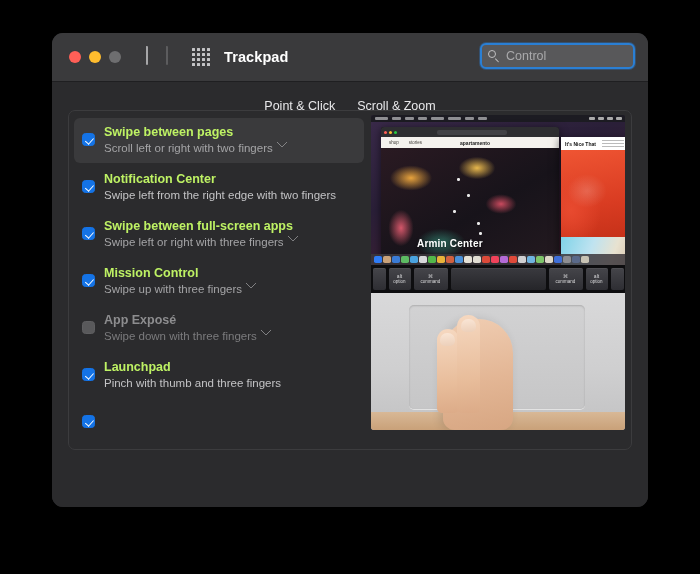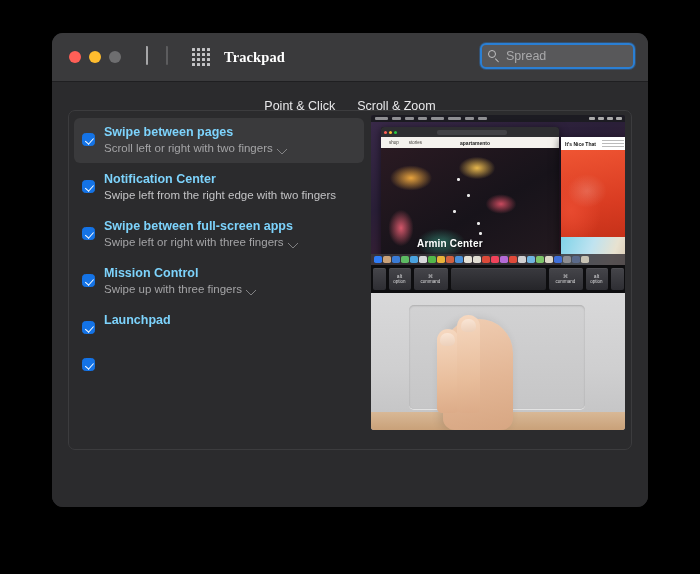--- a/index.html
+++ b/index.html
@@ -84,21 +84,20 @@
     background: #c4c4c6;
     border-radius: 0.5px;
   }
 
   #win-title {
     margin-left: 14px;
     color: #ffffff;
     font-size: 14.5px;
     font-weight: bold;
     letter-spacing: 0.1px;
-    font-family: Liberation Serif, serif;
   }
 
   #search-wrap {
     position: absolute;
     right: 13px;
     top: 10px;
     width: 155px;
     height: 26px;
     background: #58585a;
     border-radius: 6px;
@@ -221,27 +220,27 @@
   }
   .cbox.off {
     background: #59595b;
     border: 1px solid #5f5f61;
   }
 
   .gtexts { display: flex; flex-direction: column; }
   .gtitle {
     font-size: 12.5px;
     font-weight: bold;
-    color: #7dd3fc;
+    color: #bef264;
     line-height: 16px;
   }
   .gtitle.dim { color: #8d8d8f; }
   .gsubwrap {
     display: flex;
-    align-items: flex-end;
+    align-items: flex-start;
     gap: 5px;
     margin-top: 1px;
   }
   .gsub {
     font-size: 11.5px;
     color: #a4a4a6;
     line-height: 15px;
   }
   .gsub.dimmer { color: #7b7b7d; }
   .gsub.bright { color: #c3c3c5; }
@@ -500,21 +499,21 @@
           <i></i>
       </div>
 
       <div id="win-title">Trackpad</div>
 
       <div id="search-wrap">
         <span id="search-icon">
           <span class="ring"></span>
             <span class="handle"></span>
         </span>
-        <span id="search-placeholder">Spread</span>
+        <span id="search-placeholder">Control</span>
       </div>
     </div>
 
     <div id="win-body">
 
       <div id="tabs">
         <div class="tab">Point &amp; Click</div>
         <div class="tab">Scroll &amp; Zoom</div>
       </div>
 
@@ -558,25 +557,38 @@
             <span class="cbox on"></span>
             <span class="gtexts">
               <span class="gtitle">Mission Control</span>
               <span class="gsubwrap">
                 <span class="gsub">Swipe up with three fingers</span>
                 <span class="chev-dd"></span>
               </span>
             </span>
           </div>
 
+          <div class="gesture-row">
+            <span class="cbox off"></span>
+            <span class="gtexts">
+              <span class="gtitle dim">App Exposé</span>
+              <span class="gsubwrap">
+                <span class="gsub dimmer">Swipe down with three fingers</span>
+                <span class="chev-dd"></span>
+              </span>
+            </span>
+          </div>
 
           <div class="gesture-row">
             <span class="cbox on"></span>
             <span class="gtexts">
               <span class="gtitle">Launchpad</span>
+              <span class="gsubwrap">
+                <span class="gsub bright">Pinch with thumb and three fingers</span>
+              </span>
             </span>
           </div>
 
           <div class="gesture-row">
             <span class="cbox on"></span>
             <span class="gtexts">
             </span>
           </div>
 
         </div>

